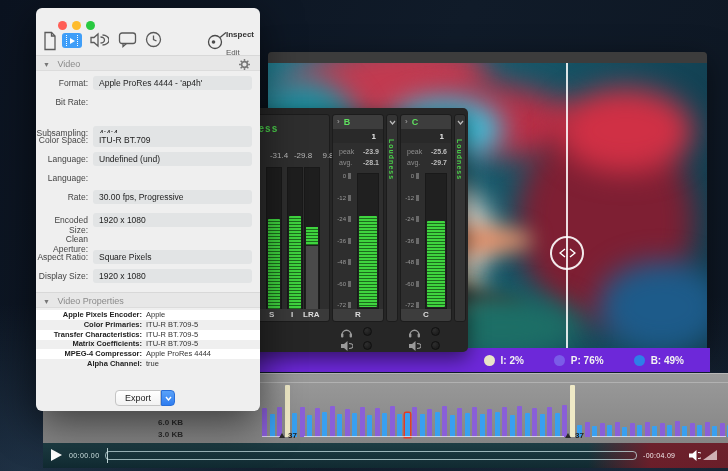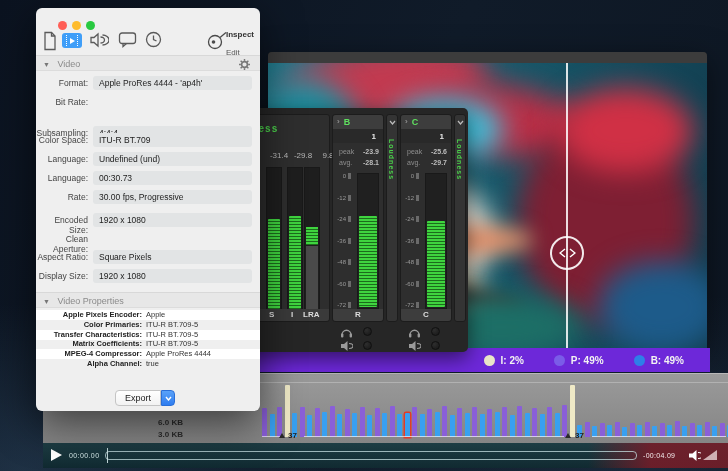--- a/index.html
+++ b/index.html
@@ -149,21 +149,21 @@
   </div>
 </div>
 
 <div class="abs" id="legend-strip">
   <div class="legend-item">
     <span class="legend-dot" id="dot-i" style="background: rgb(234, 229, 200);"></span>
     <span class="legend-label">I: 2%</span>
   </div>
   <div class="legend-item">
     <span class="legend-dot" id="dot-p" style="background: rgb(122, 92, 232);"></span>
-    <span class="legend-label">P: 49%</span>
+    <span class="legend-label">P: 76%</span>
   </div>
   <div class="legend-item">
     <span class="legend-dot" id="dot-b" style="background: rgb(46, 127, 232);"></span>
     <span class="legend-label">B: 49%</span>
   </div>
 </div>
 
 <div class="abs" id="histogram">
   <div class="abs" id="hist-grid"></div>
   <div class="abs kb-label" style="top:44px">6.0 KB</div>
@@ -446,21 +446,20 @@
       <div class="frow abs" style="top: 125px;">
         <span class="flabel">Color Space:</span>
         <span class="fvalue">ITU-R BT.709</span>
       </div>
       <div class="frow abs" style="top: 144px;">
         <span class="flabel">Language:</span>
         <span class="fvalue">Undefined (und)</span>
       </div>
       <div class="frow abs" style="top: 163px;">
         <span class="flabel">Language:</span>
-        <span class="fvalue">00:30.73</span>
       </div>
       <div class="frow abs" style="top: 182px;">
         <span class="flabel">Rate:</span>
         <span class="fvalue">30.00 fps, Progressive</span>
       </div>
     </div>
   <div id="size-rows">
       <div class="frow abs" style="top: 205px;">
         <span class="flabel">Encoded Size:</span>
         <span class="fvalue">1920 x 1080</span>

